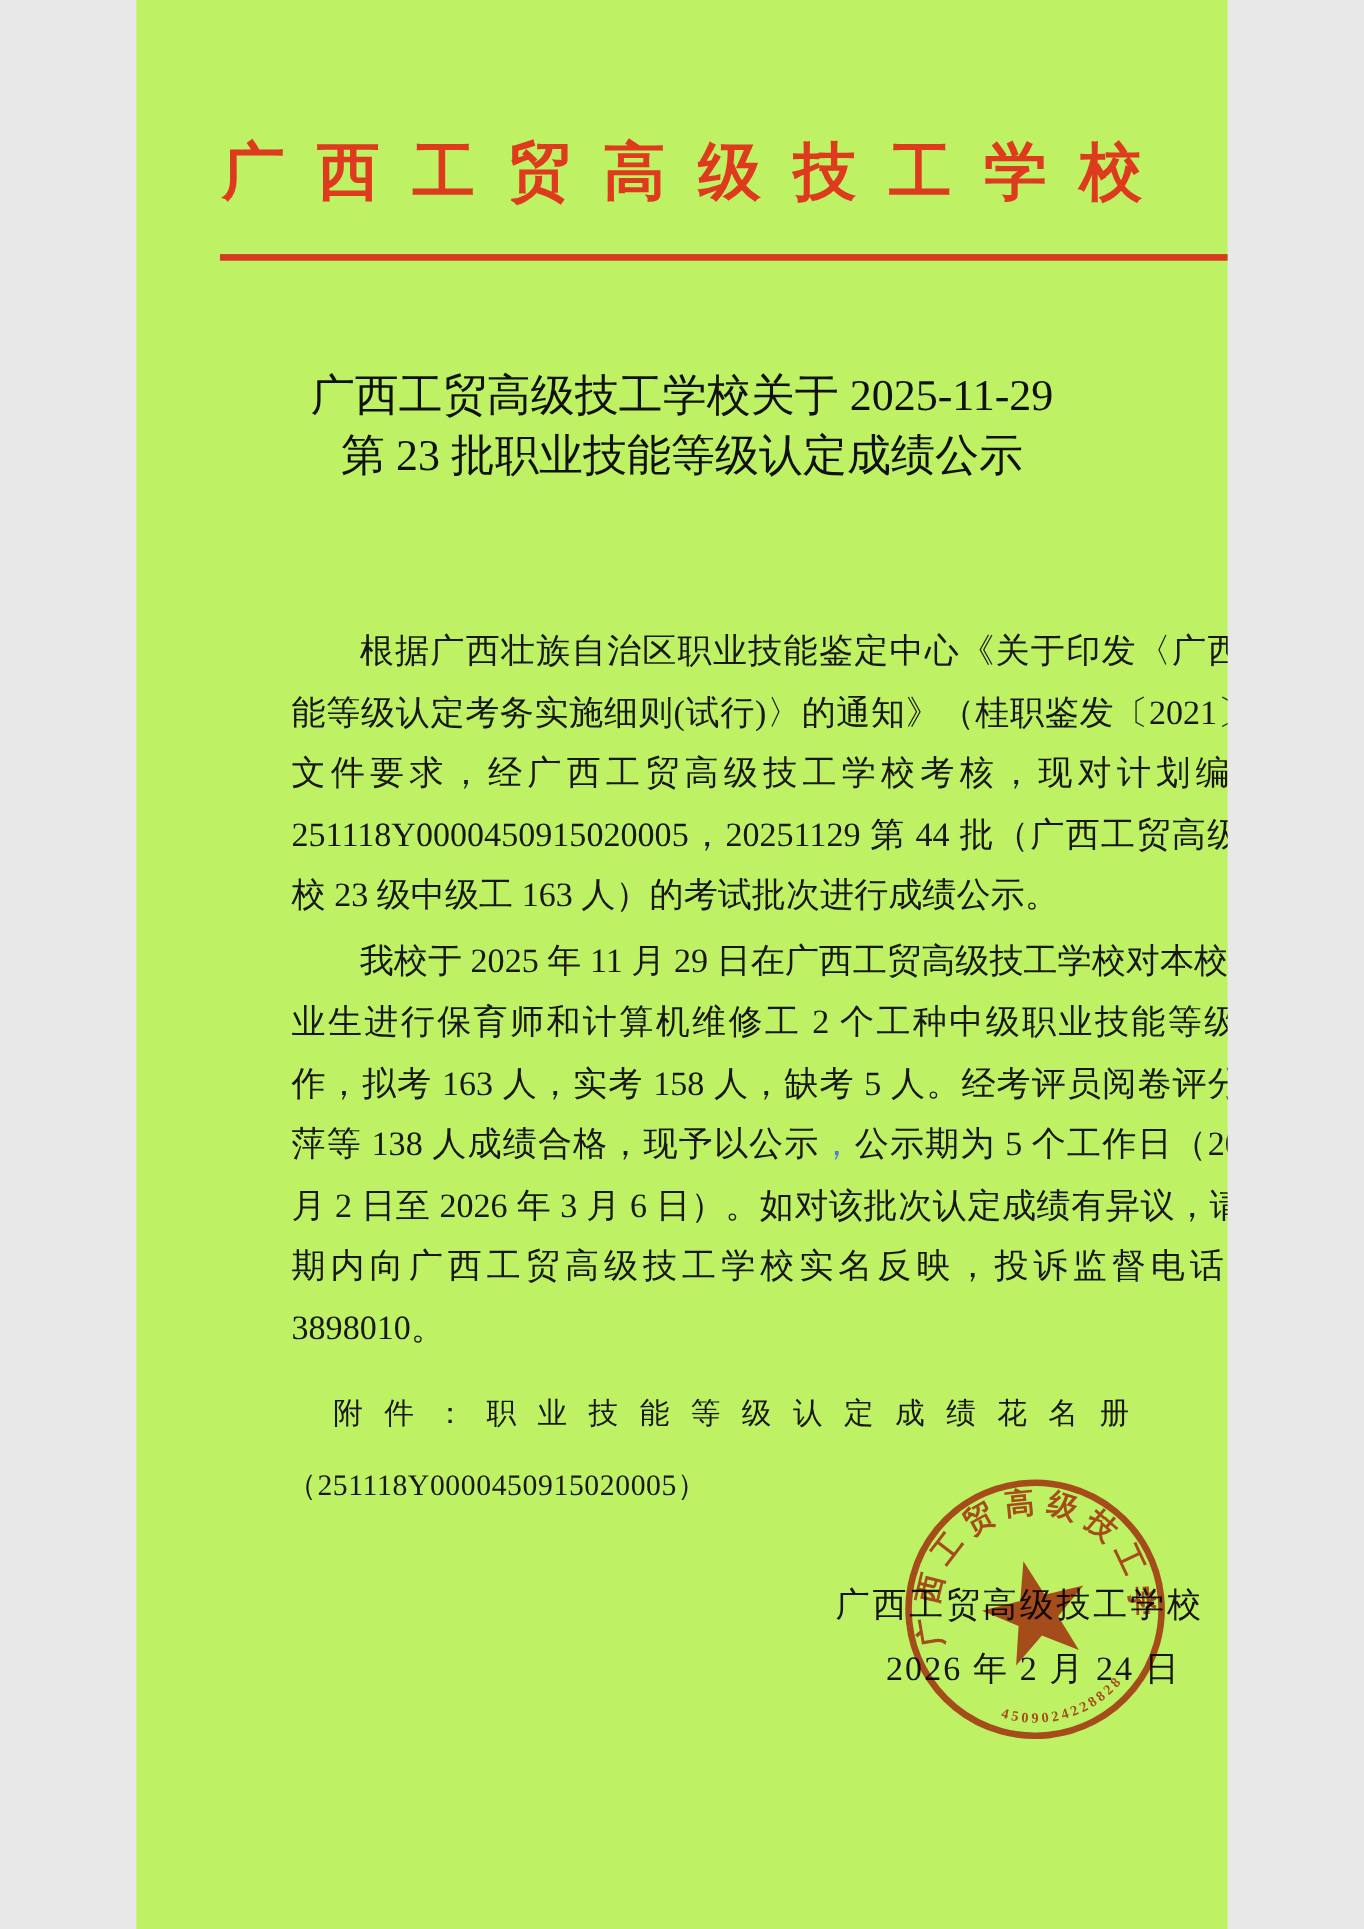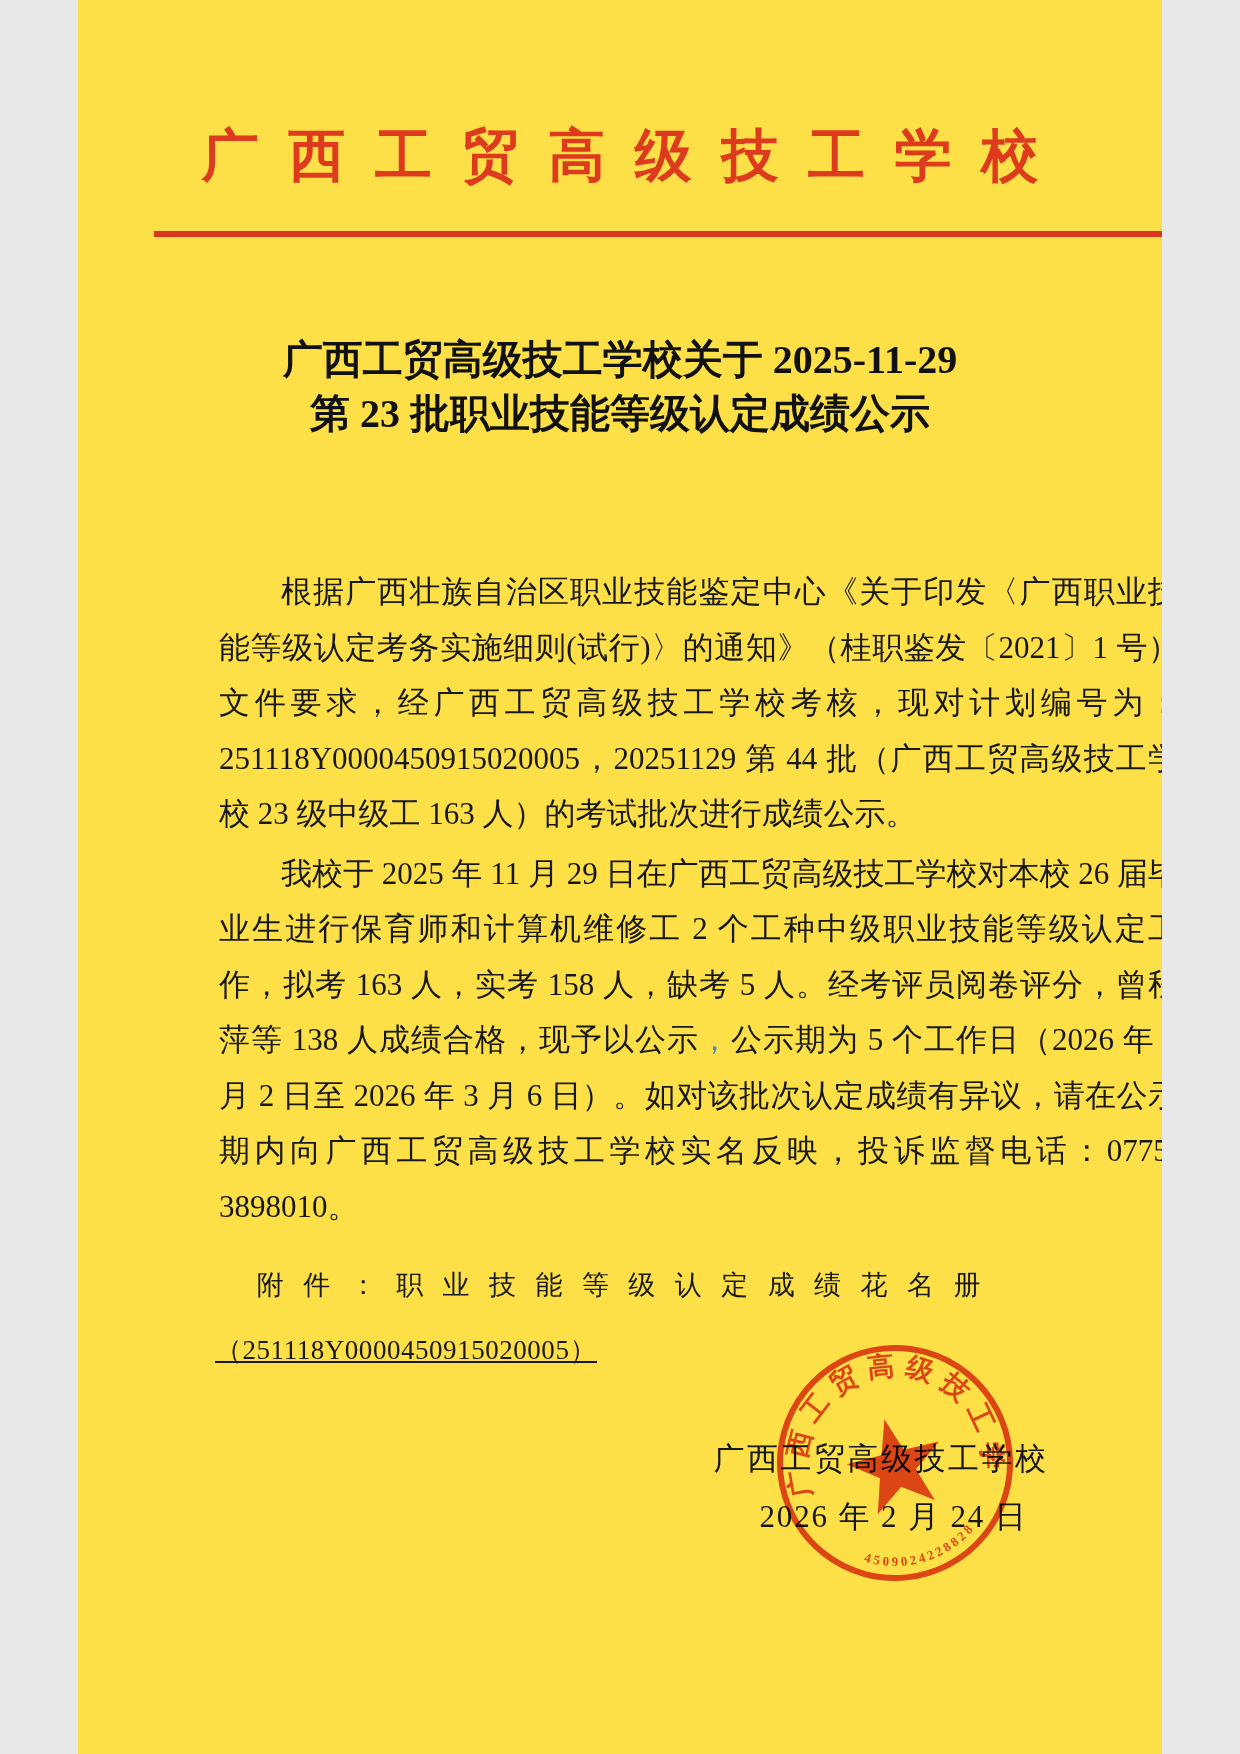--- a/index.html
+++ b/index.html
@@ -2,24 +2,24 @@
 <html><head>
 <meta charset="utf-8">
 <style>
   html, body {
     margin: 0;
     padding: 0;
     background: #e8e8e8;
   }
   .page {
     position: relative;
-    width: 1084px;
+    width: 992px;
     height: 1754px;
     margin: 0 auto;
-    background: #fde047;
+    background: #bef264;
     overflow: hidden;
     font-family: "Liberation Serif", "DejaVu Serif", serif;
     color: #1a1a1a;
   }
   
   .letterhead {
     position: absolute;
     top: 118px;
     left: 0;
     width: 100%;
@@ -40,21 +40,21 @@
     background: #d8381f;
   }
   
   .doc-title {
     position: absolute;
     top: 333px;
     left: 0;
     width: 100%;
     text-align: center;
     font-size: 40px;
-    font-weight: bold;
+    font-weight: normal;
     line-height: 54px;
     color: #111;
   }
   
   .doc-body {
     position: absolute;
     top: 560px;
     left: 137px;
     width: 968px;
     font-size: 31px;
@@ -79,21 +79,20 @@
   }
   .attachment-label {
     text-indent: 1.55em;
     letter-spacing: 0.72em;
     white-space: nowrap;
     margin: 0;
   }
   .attachment-number {
     margin: 10px 0 0 0;
     letter-spacing: 0.02em;
-    text-decoration: underline;
   }
   
   .signature-school {
     position: absolute;
     top: 1438px;
     left: 553px;
     width: 500px;
     text-align: center;
     font-size: 31px;
     letter-spacing: 0.08em;

